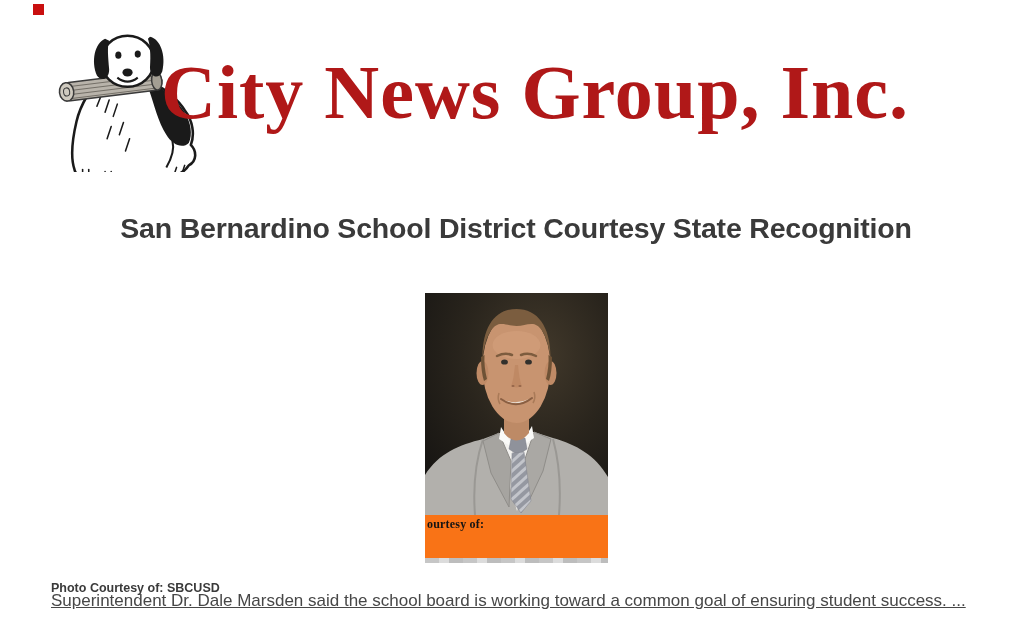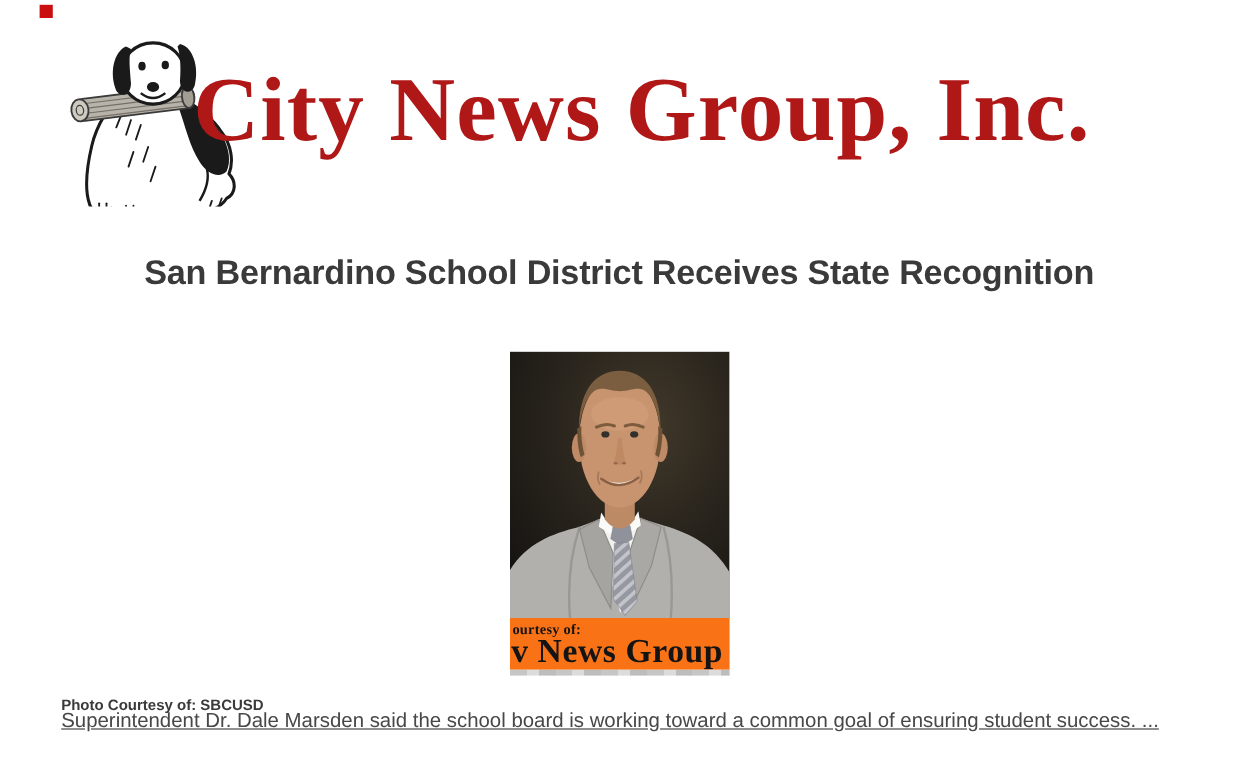--- a/index.html
+++ b/index.html
@@ -94,21 +94,21 @@
 
         <ellipse cx="65" cy="30" rx="3" ry="3.5" fill="#1a1a1a"></ellipse>
         <ellipse cx="84" cy="29" rx="3" ry="3.5" fill="#1a1a1a"></ellipse>
         <ellipse cx="74" cy="47" rx="5" ry="4" fill="#1a1a1a"></ellipse>
         <path d="M64 52 Q74 60 84 52" fill="none" stroke="#1a1a1a" stroke-width="2"></path>
       </svg>
     </span>
     <div class="brand">City News Group, Inc.</div>
   </header>
 
-  <h1 class="headline">San Bernardino School District Receives State Recognition</h1>
+  <h1 class="headline">San Bernardino School District Courtesy State Recognition</h1>
 
   <figure class="photo">
     <svg class="portrait" viewBox="0 0 183 222" xmlns="http://www.w3.org/2000/svg">
       <defs>
         <radialGradient id="pg" cx="0.62" cy="0.28" r="0.9">
           <stop offset="0" stop-color="#42392b"></stop>
           <stop offset="0.45" stop-color="#2a251d"></stop>
           <stop offset="1" stop-color="#121110"></stop>
         </radialGradient>
         <pattern id="tiestr" width="7" height="7" patternUnits="userSpaceOnUse" patternTransform="rotate(48)">
@@ -157,21 +157,20 @@
       <ellipse cx="88" cy="93" rx="1.6" ry="1.1" fill="#96664a"></ellipse>
       <ellipse cx="95" cy="93" rx="1.6" ry="1.1" fill="#96664a"></ellipse>
 
       <path d="M79 107 Q91.5 114 104 106 Q91.5 112 79 107 Z" fill="#e9dfd4"></path>
       <path d="M76 106 Q91.5 117 107 105" fill="none" stroke="#8a5f43" stroke-width="2" stroke-linecap="round"></path>
       <path d="M74 100 Q72 106 75 111" fill="none" stroke="#a97a58" stroke-width="1.5"></path>
       <path d="M109 99 Q111 105 108 110" fill="none" stroke="#a97a58" stroke-width="1.5"></path>
     </svg>
     <div class="wm">
       <div class="wm-small">ourtesy of:</div>
-      <div class="wm-large">v News Group</div>
     </div>
     <div class="wm-strip"></div>
   </figure>
 
   <div class="caption">Photo Courtesy of: SBCUSD</div>
 
   <p class="bodytext">Superintendent Dr. Dale Marsden said the school board is working toward a common goal of ensuring student success. ...</p>
 
 </div>
 

